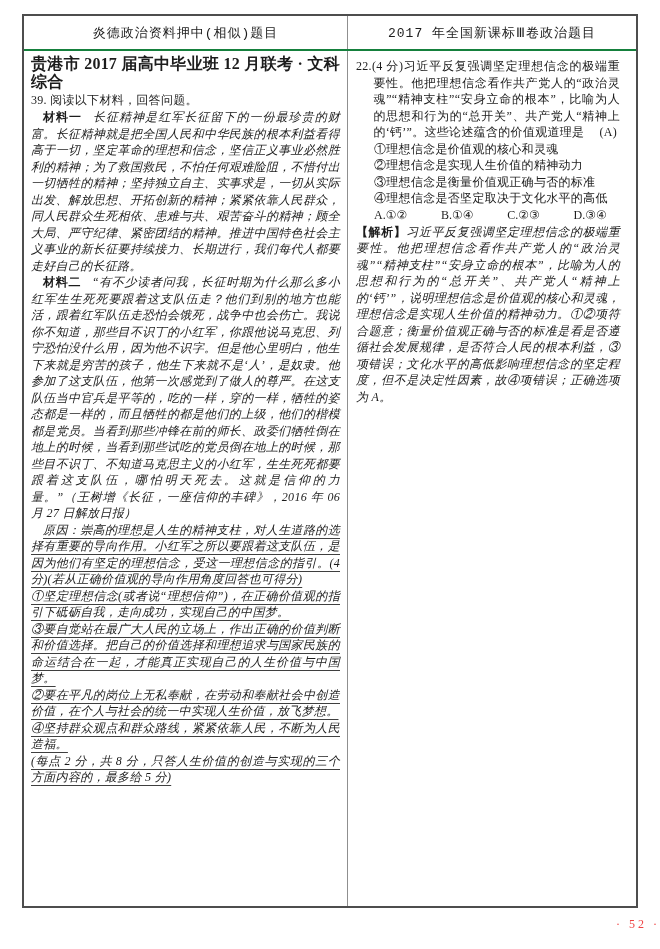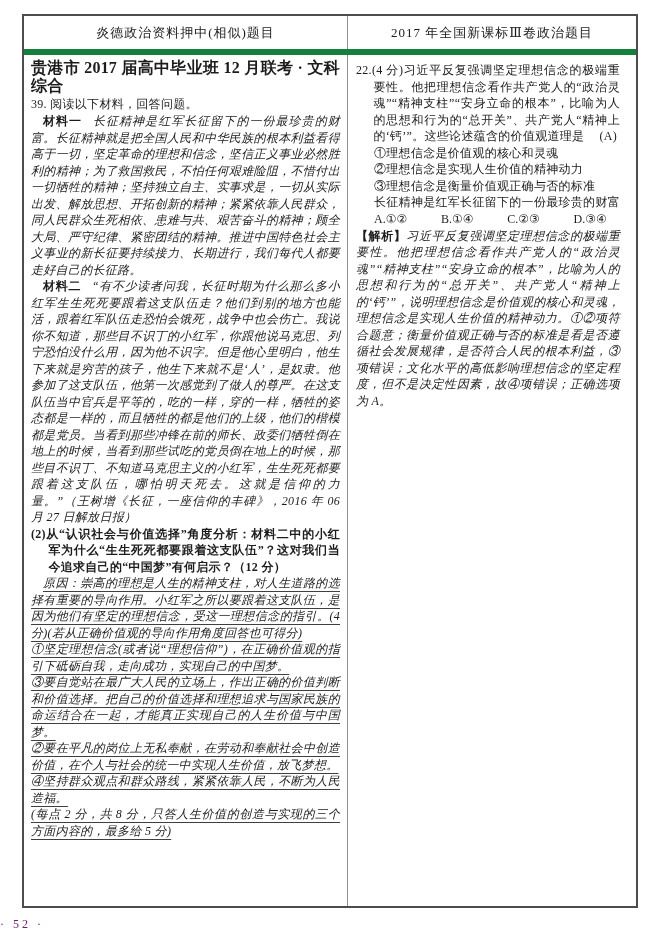--- a/index.html
+++ b/index.html
@@ -5,42 +5,42 @@
   html,body{margin:0;padding:0;}
   body{
     width:660px;height:949px;position:relative;background:#ffffff;
     font-family:"Liberation Serif","DejaVu Serif",serif;color:#1c1c1c;
     -webkit-font-smoothing:antialiased;
   }
   .sheet{
     position:absolute;left:22px;top:14px;width:612px;height:890px;
     border:2px solid #4d4d4d;display:flex;flex-direction:column;background:#fff;
   }
-  .header-row{display:flex;flex:0 0 33px;border-bottom:6px solid #15803d;}
+  .header-row{display:flex;flex:0 0 33px;border-bottom:2px solid #15803d;font-family:Liberation Mono, monospace;}
   .header-cell{display:flex;align-items:center;justify-content:center;font-size:13px;letter-spacing:1px;}
   .header-cell.hc-left{width:324px;border-right:1px solid #8f8f8f;box-sizing:border-box;}
   .header-cell.hc-right{flex:1;}
   .body-row{display:flex;flex:1;overflow:hidden;}
   .col-left{width:324px;box-sizing:border-box;border-right:1px solid #8f8f8f;padding:4px 7px 0 7px;}
   .col-right{flex:1;box-sizing:border-box;padding:7px 16px 0 8px;}
   p{margin:0;font-size:12px;line-height:16.5px;text-align:justify;letter-spacing:0.3px;}
   .kai{font-style:italic;}
   .label{font-weight:bold;font-style:normal;margin-right:0.9em;}
   .exam-title{font-weight:bold;font-size:16px;letter-spacing:0.2px;line-height:18px;}
   .q-intro{line-height:18px;}
   .indent{text-indent:1em;}
   .hang{padding-left:1.45em;text-indent:-1.45em;}
   .q2{font-weight:bold;}
   .underlined{text-decoration:underline;text-underline-offset:3.5px;text-decoration-color:#3f3f3f;text-decoration-thickness:0.8px;}
   .opt{padding-left:1.5em;}
   .choices{display:flex;justify-content:space-between;padding:0 1.1em 0 1.5em;font-size:12px;line-height:17px;}
   .q22{position:relative;}
   .ans-key{position:absolute;right:3px;bottom:0;font-style:normal;}
   .jiexi-label{font-weight:bold;font-style:normal;}
-  .page-num{position:absolute;left:0;right:0;top:917px;text-align:left;font-size:12px;letter-spacing:3px;color:#701a75;}
+  .page-num{position:absolute;left:0;right:0;top:917px;text-align:right;font-size:12px;letter-spacing:3px;color:#ef4444;}
 </style>
 </head>
 <body>
 
 <div class="sheet">
 
   <div class="header-row">
     <div class="header-cell hc-left">
       <span>炎德政治资料押中(相似)题目</span>
     </div>
@@ -52,37 +52,36 @@
   <div class="body-row">
 
     <div class="col-left">
       <p class="exam-title">贵港市 2017 届高中毕业班 12 月联考 · 文科综合</p>
       <p class="q-intro">39. 阅读以下材料，回答问题。</p>
 
       <p class="kai indent"><span class="label">材料一</span><span>长征精神是红军长征留下的一份最珍贵的财富。长征精神就是把全国人民和中华民族的根本利益看得高于一切，坚定革命的理想和信念，坚信正义事业必然胜利的精神；为了救国救民，不怕任何艰难险阻，不惜付出一切牺牲的精神；坚持独立自主、实事求是，一切从实际出发、解放思想、开拓创新的精神；紧紧依靠人民群众，同人民群众生死相依、患难与共、艰苦奋斗的精神；顾全大局、严守纪律、紧密团结的精神。推进中国特色社会主义事业的新长征要持续接力、长期进行，我们每代人都要走好自己的长征路。</span></p>
 
       <p class="kai indent"><span class="label">材料二</span><span>“有不少读者问我，长征时期为什么那么多小红军生生死死要跟着这支队伍走？他们到别的地方也能活，跟着红军队伍走恐怕会饿死，战争中也会伤亡。我说你不知道，那些目不识丁的小红军，你跟他说马克思、列宁恐怕没什么用，因为他不识字。但是他心里明白，他生下来就是穷苦的孩子，他生下来就不是‘人’，是奴隶。他参加了这支队伍，他第一次感觉到了做人的尊严。在这支队伍当中官兵是平等的，吃的一样，穿的一样，牺牲的姿态都是一样的，而且牺牲的都是他们的上级，他们的楷模都是党员。当看到那些冲锋在前的师长、政委们牺牲倒在地上的时候，当看到那些试吃的党员倒在地上的时候，那些目不识丁、不知道马克思主义的小红军，生生死死都要跟着这支队伍，哪怕明天死去。这就是信仰的力量。”（王树增《长征，一座信仰的丰碑》，2016 年 06 月 27 日解放日报）</span></p>
 
-      <p class="q2 hang">(2)从“认识社会与价值选择”角度分析：材料二中的小红军为什么“生生死死都要跟着这支队伍”？这对我们当今追求自己的“中国梦”有何启示？（12 分）</p>
 
       <p class="kai indent underlined">原因：崇高的理想是人生的精神支柱，对人生道路的选择有重要的导向作用。小红军之所以要跟着这支队伍，是因为他们有坚定的理想信念，受这一理想信念的指引。(4 分)(若从正确价值观的导向作用角度回答也可得分)</p>
       <p class="kai underlined">①坚定理想信念(或者说“理想信仰”)，在正确价值观的指引下砥砺自我，走向成功，实现自己的中国梦。</p>
       <p class="kai underlined">③要自觉站在最广大人民的立场上，作出正确的价值判断和价值选择。把自己的价值选择和理想追求与国家民族的命运结合在一起，才能真正实现自己的人生价值与中国梦。</p>
       <p class="kai underlined">②要在平凡的岗位上无私奉献，在劳动和奉献社会中创造价值，在个人与社会的统一中实现人生价值，放飞梦想。</p>
       <p class="kai underlined">④坚持群众观点和群众路线，紧紧依靠人民，不断为人民造福。</p>
       <p class="kai underlined">(每点 2 分，共 8 分，只答人生价值的创造与实现的三个方面内容的，最多给 5 分)</p>
     </div>
 
     <div class="col-right">
       <p class="hang q22"><span>22.(4 分)习近平反复强调坚定理想信念的极端重要性。他把理想信念看作共产党人的“政治灵魂”“精神支柱”“安身立命的根本”，比喻为人的思想和行为的“总开关”、共产党人“精神上的‘钙’”。这些论述蕴含的价值观道理是</span><span class="ans-key">(A)</span></p>
 
       <p class="opt">①理想信念是价值观的核心和灵魂</p>
       <p class="opt">②理想信念是实现人生价值的精神动力</p>
       <p class="opt">③理想信念是衡量价值观正确与否的标准</p>
-      <p class="opt">长征精神是红军长征留下的一份最珍贵的财富</p>
+      <p class="opt">④理想信念是否坚定取决于文化水平的高低</p>
 
       <div class="choices">
         <span>A.①②</span>
         <span>B.①④</span>
         <span>C.②③</span>
         <span>D.③④</span>
       </div>
 
       <p class="kai"><span class="jiexi-label">【解析】</span><span>习近平反复强调坚定理想信念的极端重要性。他把理想信念看作共产党人的“政治灵魂”“精神支柱”“安身立命的根本”，比喻为人的思想和行为的“总开关”、共产党人“精神上的‘钙’”，说明理想信念是价值观的核心和灵魂，理想信念是实现人生价值的精神动力。①②项符合题意；衡量价值观正确与否的标准是看是否遵循社会发展规律，是否符合人民的根本利益，③项错误；文化水平的高低影响理想信念的坚定程度，但不是决定性因素，故④项错误；正确选项为 A。</span></p>
     </div>

